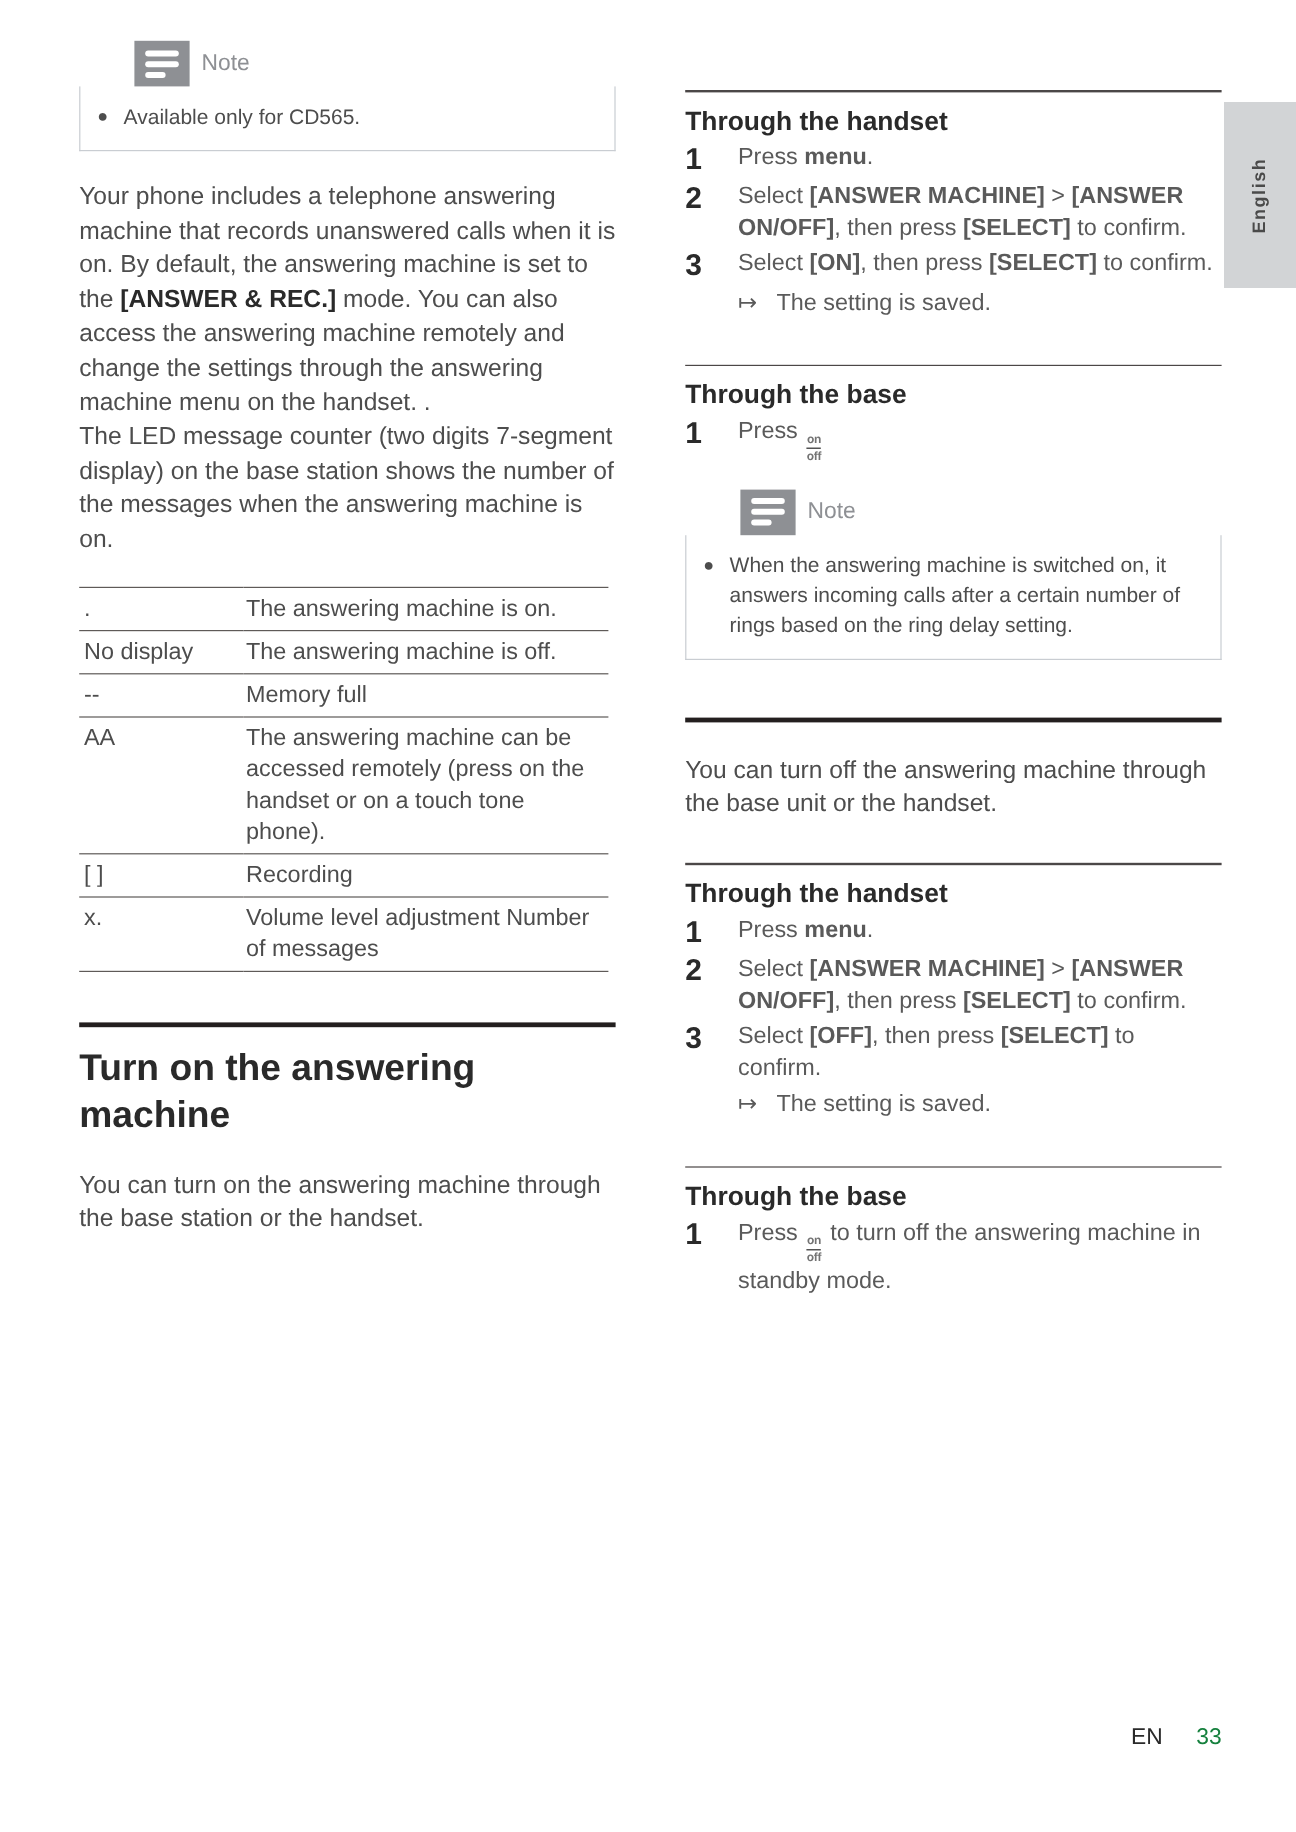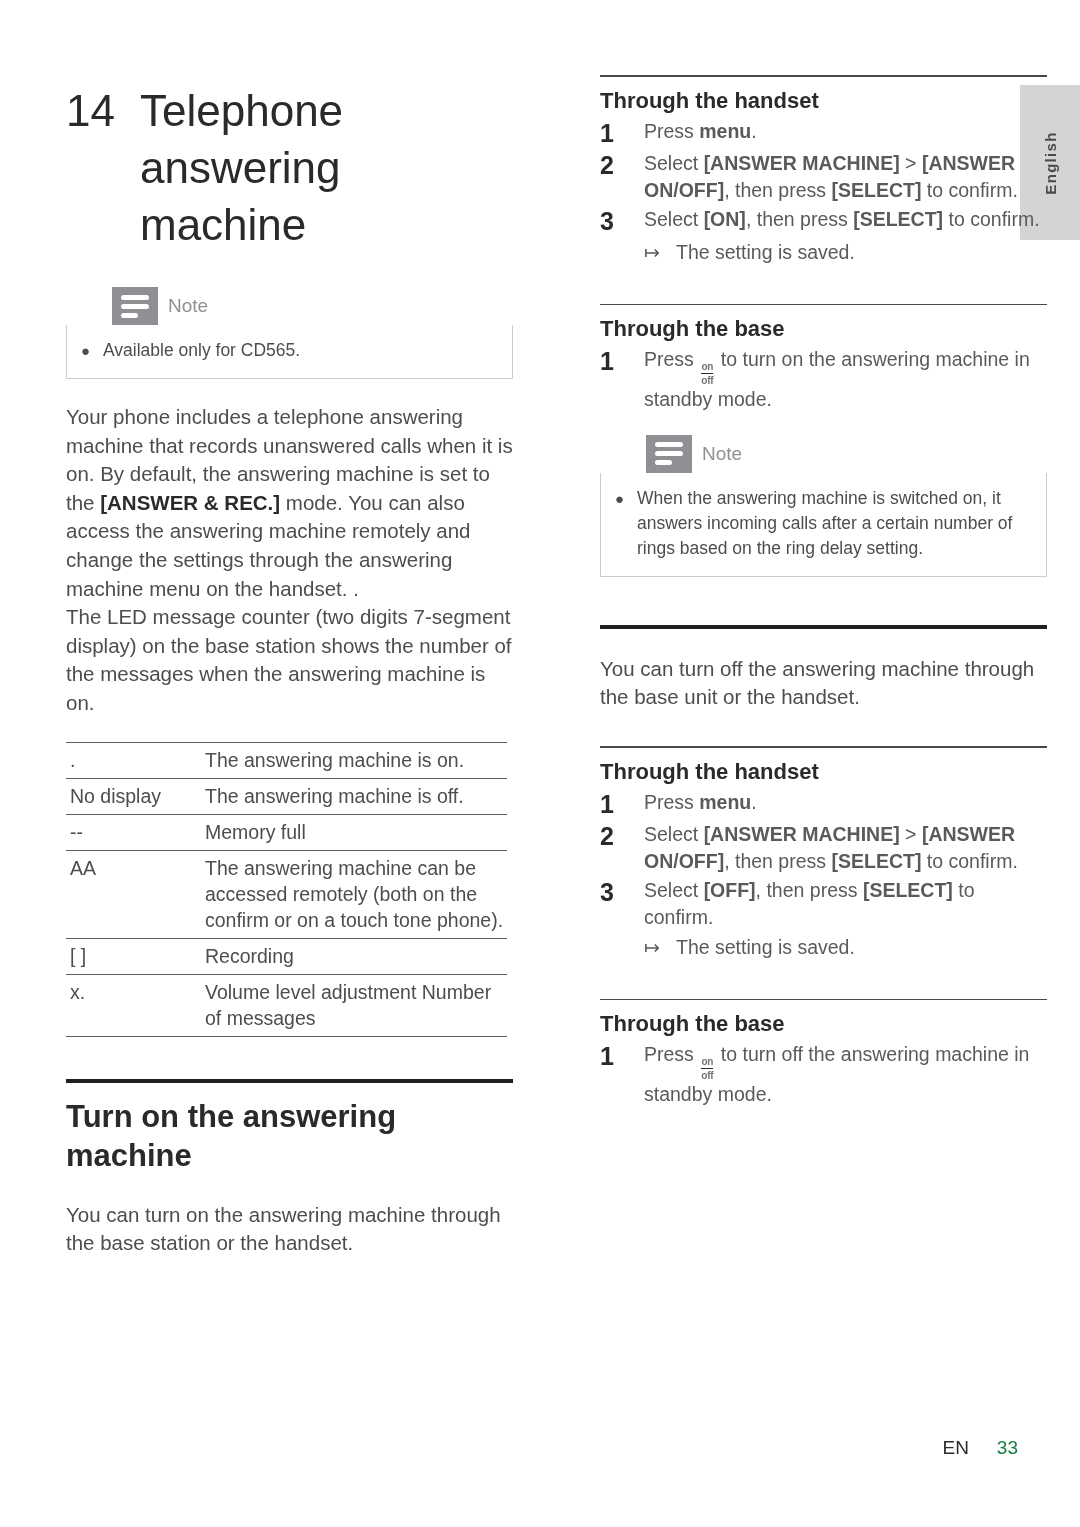--- a/index.html
+++ b/index.html
@@ -42,21 +42,21 @@
     color: #4a4a4a;
   }
 
   
   .col {
     position: absolute;
     top: 0;
     width: 447px;
   }
   .col-left  { left: 66px; }
-  .col-right { left: 600px; }
+  .col-right { left: 571px; }
 
   
   .chapter {
     margin-top: 82px;
     display: flex;
     align-items: flex-start;
     color: #2a2a2a;
   }
   .chapter-num {
     font-size: 44px;
@@ -262,24 +262,20 @@
 <body>
 
 <div class="page">
 
   <div class="lang-tab">
     <span>English</span>
   </div>
 
   <div class="col col-left">
 
-    <div class="chapter">
-      <div class="chapter-num">14</div>
-      <div class="chapter-title">Telephone answering machine</div>
-    </div>
 
     <div class="note">
       <div class="note-head">
         <div class="note-icon">
             <i></i>
             <i></i>
             <i></i>
           </div>
         <div class="note-label">Note</div>
       </div>
@@ -306,21 +302,21 @@
         <tr>
           <td class="key">No display</td>
           <td class="val">The answering machine is off.</td>
         </tr>
         <tr>
           <td class="key">--</td>
           <td class="val">Memory full</td>
         </tr>
         <tr>
           <td class="key">AA</td>
-          <td class="val">The answering machine can be accessed remotely (both on the confirm or on a touch tone phone).</td>
+          <td class="val">The answering machine can be accessed remotely (press on the handset or on a touch tone phone).</td>
         </tr>
         <tr>
           <td class="key">[ ]</td>
           <td class="val">Recording</td>
         </tr>
         <tr>
           <td class="key">x.</td>
           <td class="val">Volume level adjustment Number of messages</td>
         </tr>
       </tbody>
@@ -360,21 +356,21 @@
     <div style="margin-top:38px;">
       <div class="rule-thin"></div>
       <h3 class="sub">Through the base</h3>
       <ol class="steps">
         <li>
           <div class="step-num">1</div>
           <div class="step-text"><span>Press </span><span class="onoff">
                 <span>on</span>
                 <span class="bar"></span>
                 <span>off</span>
-              </span><span> to turn on the answering machine in standby mode.</span></div>
+              </span></div>
         </li>
       </ol>
     </div>
 
     <div class="note" style="margin-top:22px;">
       <div class="note-head">
         <div class="note-icon">
             <i></i>
             <i></i>
             <i></i>

